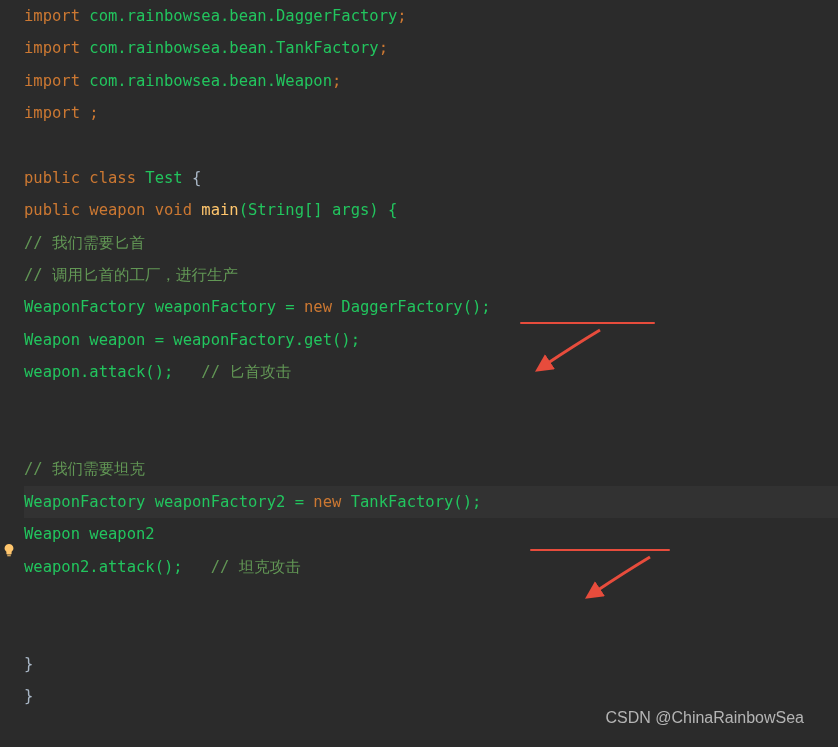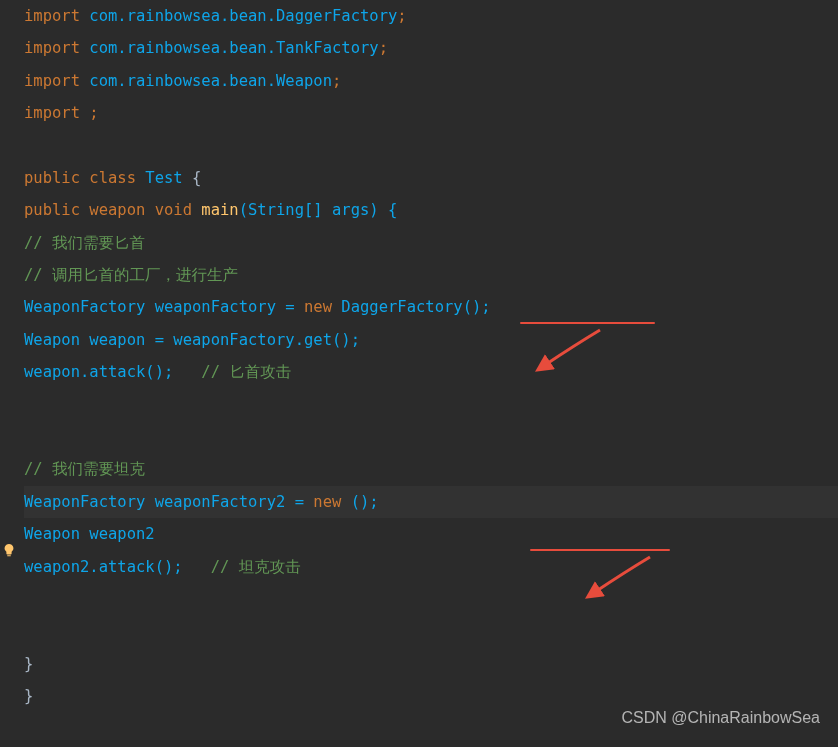--- a/index.html
+++ b/index.html
@@ -37,41 +37,41 @@
       white-space: pre;
       height: 32.4px;
       display: flex;
       align-items: center;
     }
     .line-highlight {
       background: #323232;
     }
     .kw-orange { color: #cc7832; }
     .kw-yellow { color: #ffc66d; }
-    .ident { color: #0ea5e9; }
+    .ident { color: #22c55e; }
     .comment-cn { color: #629755; }
     .brace { color: #a9b7c6; }
     .semi { color: #cc7832; }
     
     .underline-red {
       position: absolute;
       height: 2px;
       background: #e74c3c;
       border-radius: 1px;
     }
     
     .arrow-svg {
       position: absolute;
       pointer-events: none;
     }
     
     .watermark {
       position: absolute;
       bottom: 12px;
-      right: 18px;
+      right: 34px;
       color: #cccccc;
       font-size: 16px;
       font-family: Arial, sans-serif;
       opacity: 0.85;
     }
     
     .bulb-icon {
       position: absolute;
       left: 2px;
       width: 14px;
@@ -98,21 +98,21 @@
     <div class="line"><span class="kw-orange">public</span><span> </span><span class="kw-orange">class</span><span> </span><span class="ident">Test</span><span> </span><span class="brace">{</span></div>
     <div class="line">    <span class="kw-orange">public</span><span> </span><span class="kw-orange">weapon</span><span> </span><span class="kw-orange">void</span><span> </span><span class="kw-yellow">main</span><span class="ident">(String[] args) {</span></div>
     <div class="line">        <span class="comment-cn">// 我们需要匕首</span></div>
     <div class="line">        <span class="comment-cn">// 调用匕首的工厂，进行生产</span></div>
     <div class="line">        <span class="ident">WeaponFactory</span><span> </span><span class="ident">weaponFactory</span><span class="ident"> = </span><span class="kw-orange">new</span><span> </span><span class="ident">DaggerFactory</span><span class="ident">();</span></div>
     <div class="line">        <span class="ident">Weapon</span><span> </span><span class="ident">weapon</span><span class="ident"> = weaponFactory.get();</span></div>
     <div class="line">        <span class="ident">weapon.attack();</span><span>   </span><span class="comment-cn">// 匕首攻击</span></div>
     <div class="line"></div>
     <div class="line"></div>
     <div class="line">        <span class="comment-cn">// 我们需要坦克</span></div>
-    <div class="line line-highlight">        <span class="ident">WeaponFactory</span><span> </span><span class="ident">weaponFactory2</span><span class="ident"> = </span><span class="kw-orange">new</span><span> </span><span class="ident">();</span></div>
+    <div class="line line-highlight">        <span class="ident">WeaponFactory</span><span> </span><span class="ident">weaponFactory2</span><span class="ident"> = </span><span class="kw-orange">new</span><span> </span><span class="ident">TankFactory</span><span class="ident">();</span></div>
     <div class="line">        <span class="ident">Weapon</span><span> </span><span class="ident">weapon2</span></div>
     <div class="line">        <span class="ident">weapon2.attack();</span><span>   </span><span class="comment-cn">// 坦克攻击</span></div>
     <div class="line"></div>
     <div class="line"></div>
     <div class="line">    <span class="brace">}</span></div>
     <div class="line"><span class="brace">}</span></div>
 
     <div class="underline-red" style="top: 322px; left: 500px; width: 135px;"></div>
     <div class="underline-red" style="top: 549px; left: 510px; width: 140px;"></div>
 

